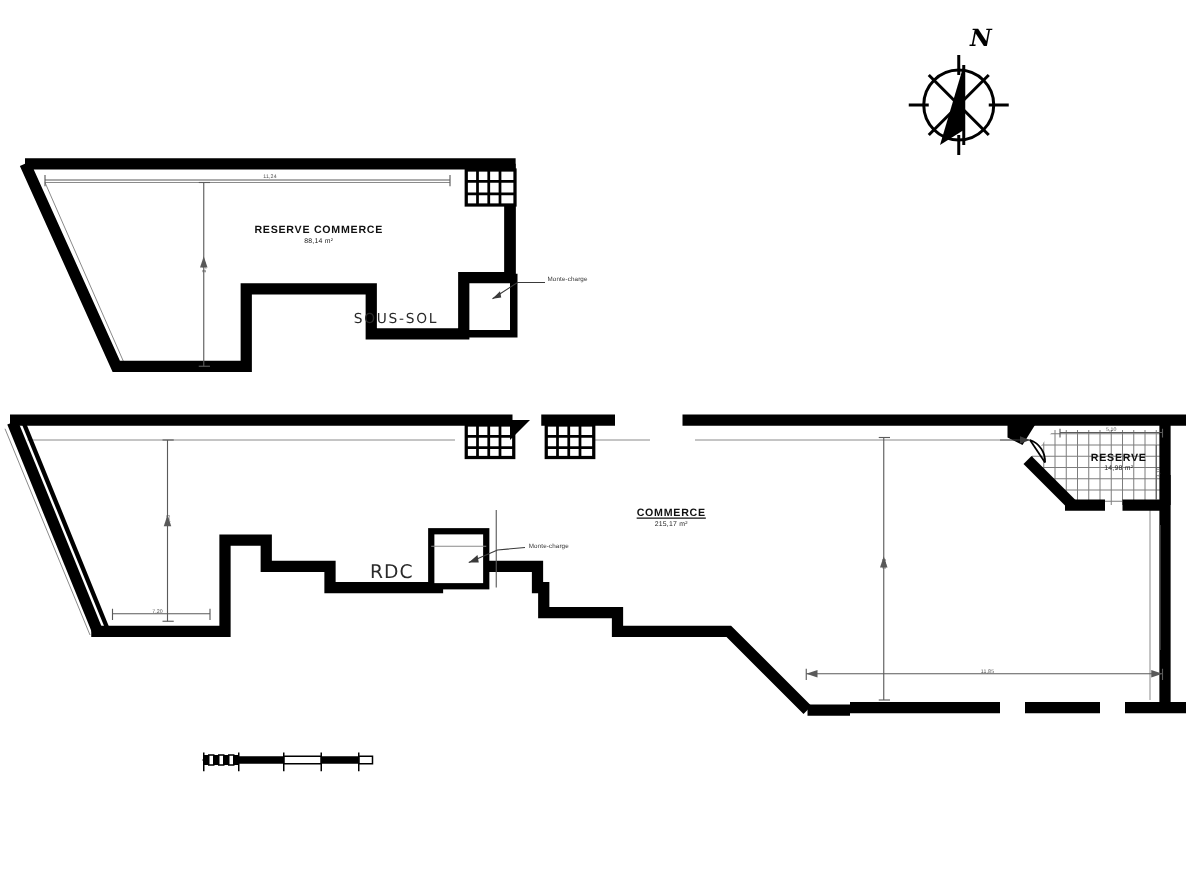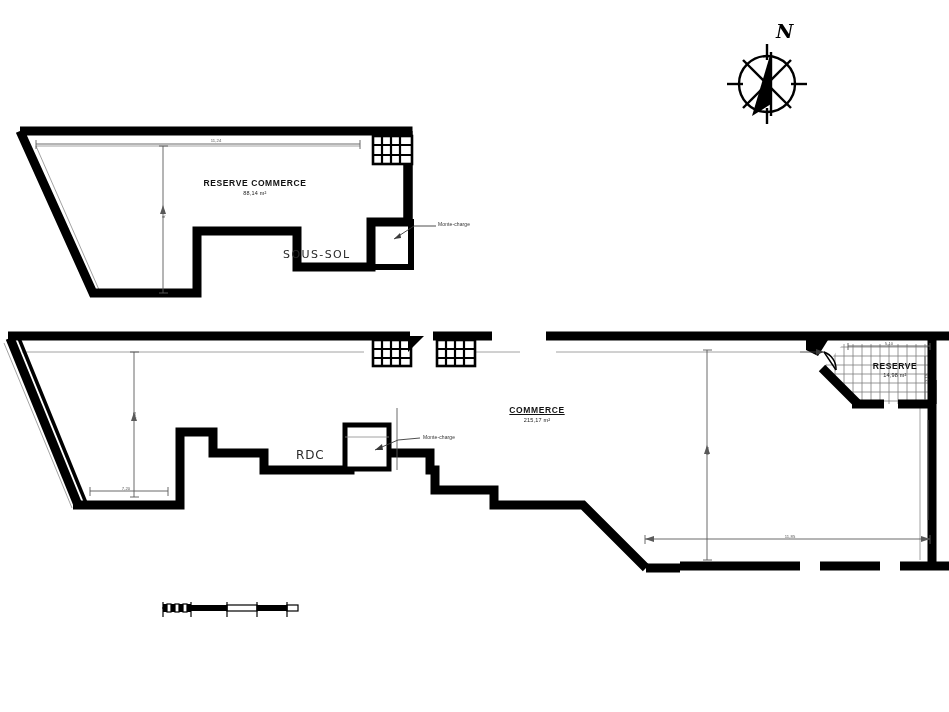--- a/index.html
+++ b/index.html
@@ -88,21 +88,21 @@
     color: #222222;
   }
   .level-name {
     font-size: 11px;
     font-weight: normal;
     letter-spacing: 1.4px;
     color: #2a2a2a;
     font-family: "DejaVu Sans", sans-serif;
   }
   .level-name-small {
-    font-size: 12px;
+    font-size: 15px;
     letter-spacing: 0.8px;
     color: #2a2a2a;
     font-family: "DejaVu Sans", sans-serif;
   }
   .annot {
     font-size: 5px;
     color: #333333;
     letter-spacing: 0.1px;
   }
   .dimtext {

